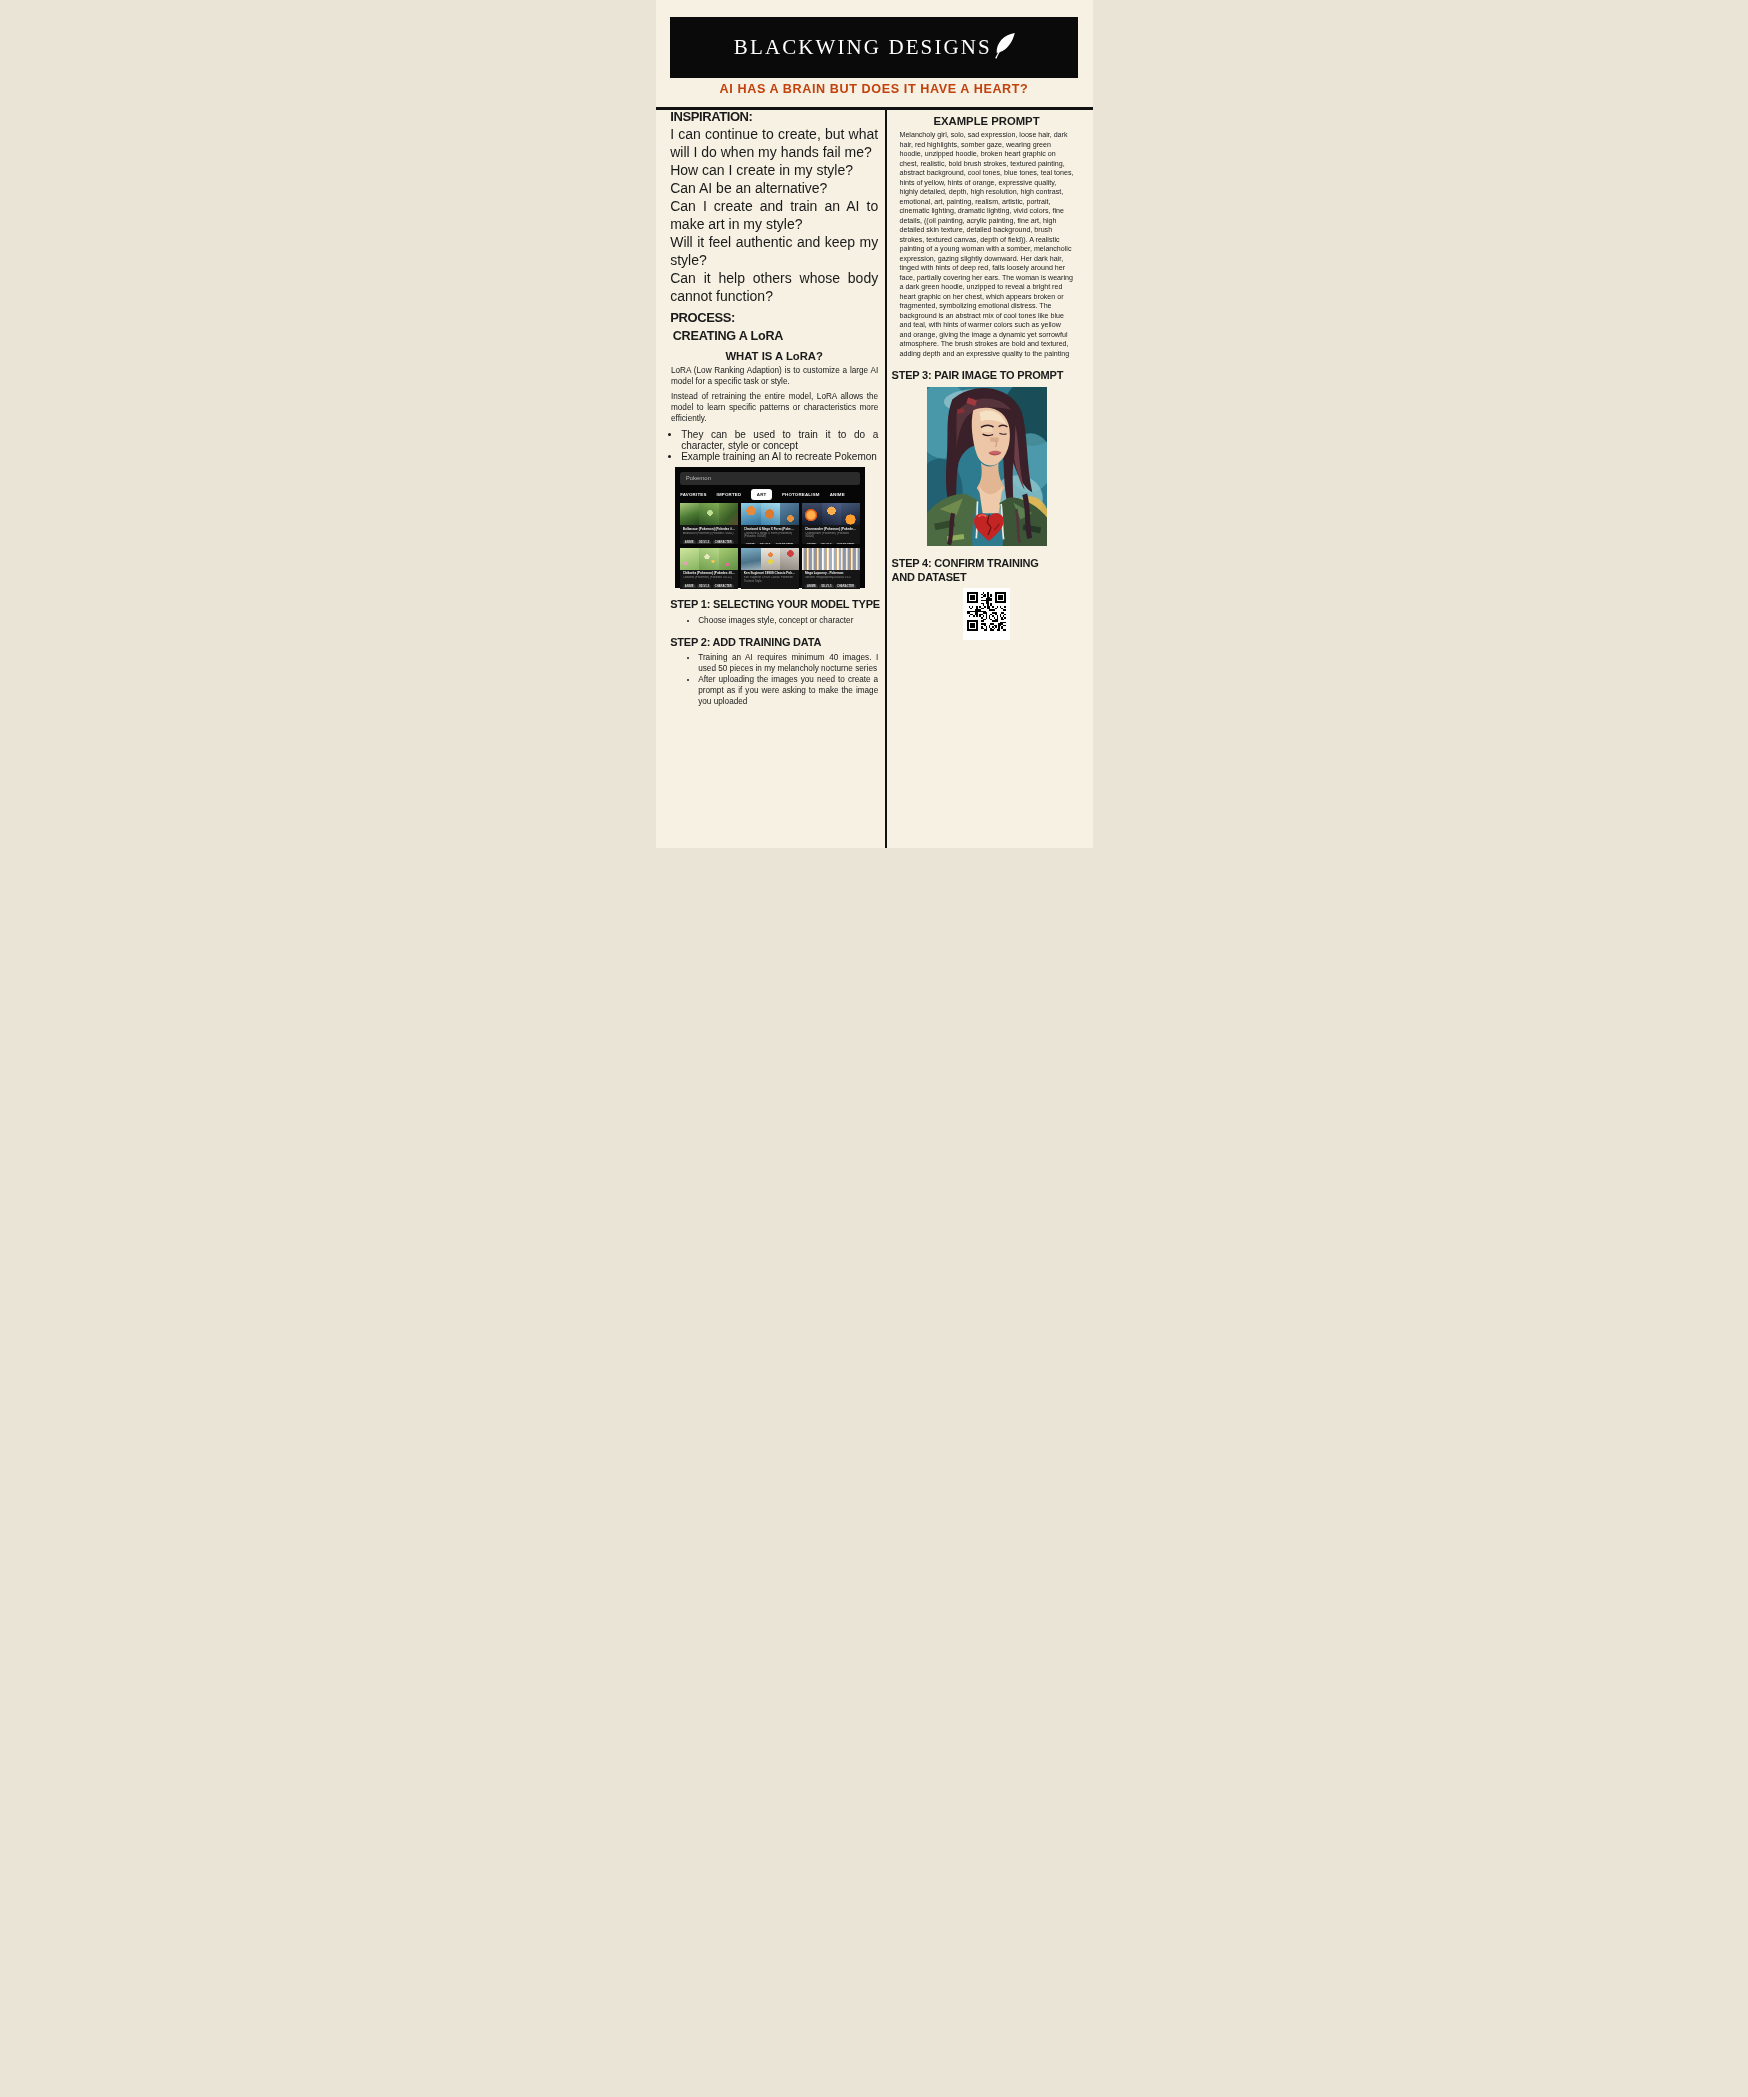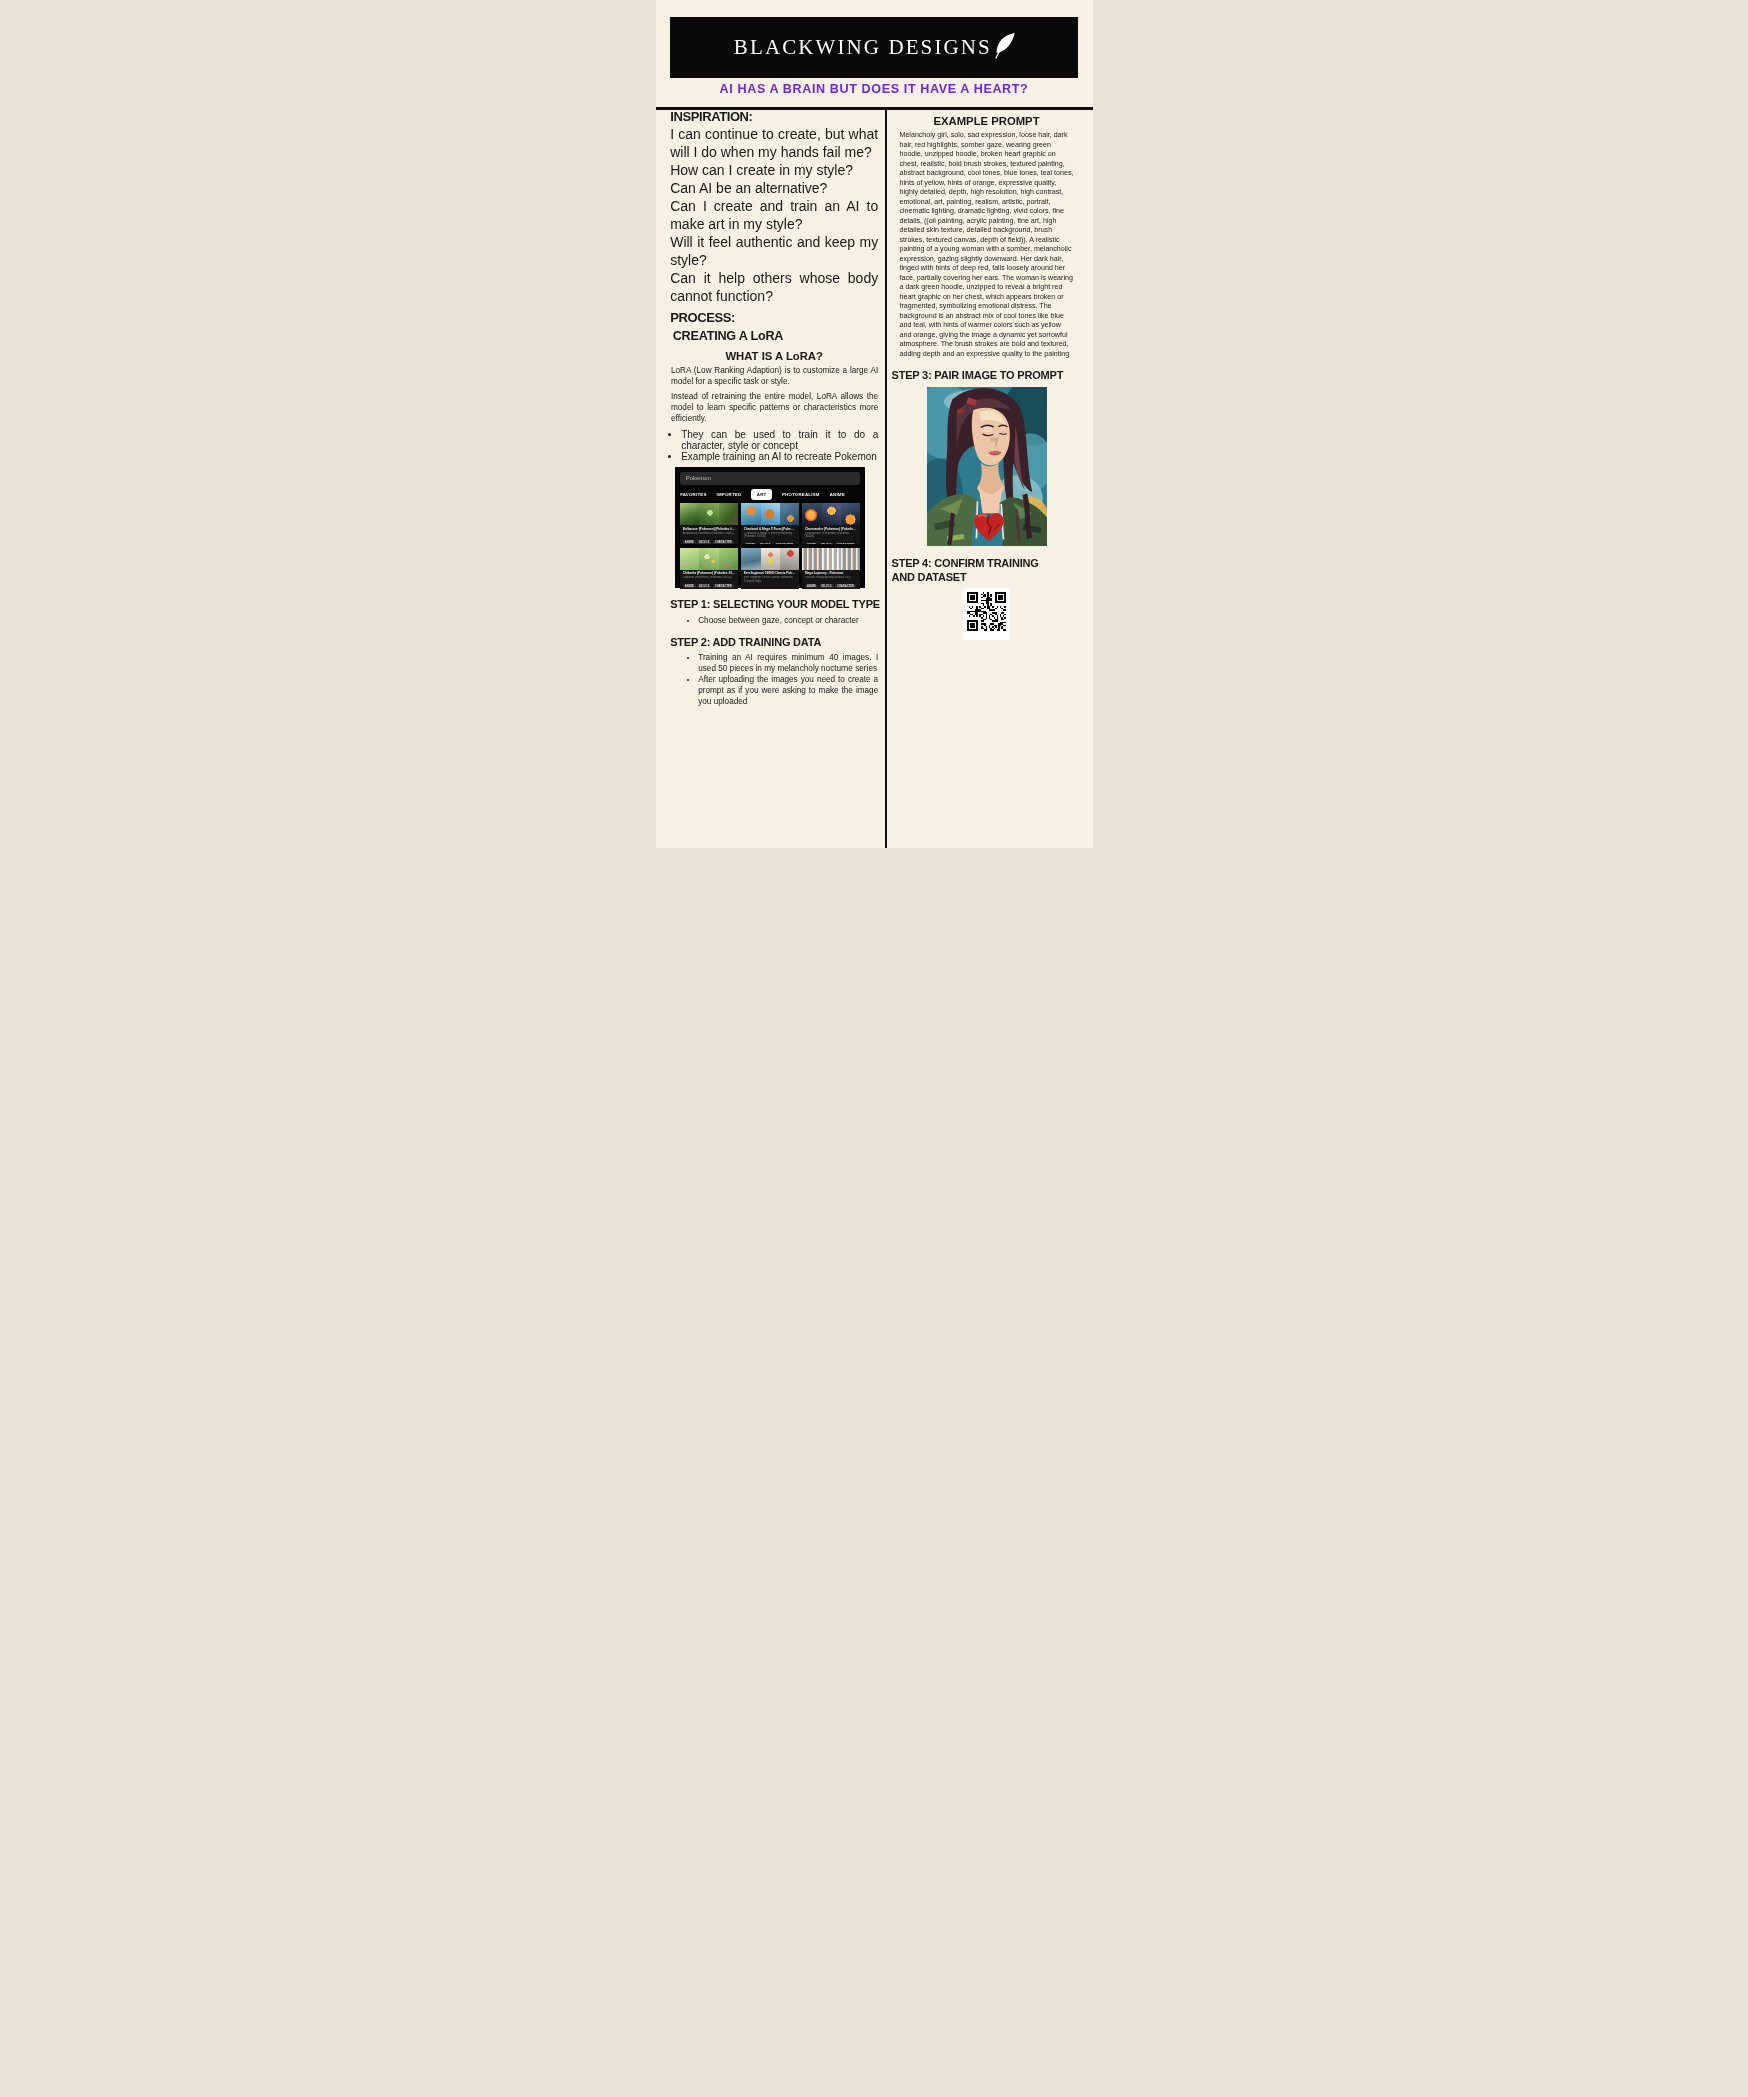--- a/index.html
+++ b/index.html
@@ -7,21 +7,21 @@
         font-family:"Liberation Sans",sans-serif;color:#1a1a1a;overflow:hidden;}
 
   
   .banner{position:absolute;left:14.7px;top:17px;width:408px;height:61px;background:#0a0a0a;
           display:flex;align-items:center;justify-content:center;}
   .banner-title{color:#ffffff;font-family:"Liberation Serif",serif;font-weight:400;
                 font-size:21px;letter-spacing:2.1px;white-space:nowrap;}
   .feather{margin-left:1.7px;transform:rotate(6deg);margin-top:-3.4px;}
 
   .tagline{position:absolute;top:82px;left:0;width:100%;text-align:center;
-           font-size:12.6px;font-weight:600;letter-spacing:0.6px;color:#6d28d9;}
+           font-size:12.6px;font-weight:600;letter-spacing:0.6px;color:#c2410c;}
 
   .hrule{position:absolute;top:107px;left:0;width:437px;height:2.9px;background:#121212;}
   .vrule{position:absolute;top:109px;bottom:0;left:229px;width:2.1px;background:#121212;}
 
   
   .col-left{position:absolute;left:14.7px;top:110px;width:208px;}
   .col-right{position:absolute;left:236px;top:110px;width:190px;}
 
   h2.big{font-size:13px;font-weight:800;letter-spacing:-0.4px;margin:0;line-height:1.05;}
   h3.mid{font-size:12.6px;font-weight:800;margin:4.2px 0 0 2.5px;letter-spacing:-0.2px;}
@@ -226,21 +226,21 @@
               <span class="pill">ANIME</span><span class="pill">SD-V1-5</span><span class="pill">CHARACTER</span>
             </div>
           </div>
         </div>
 
       </div>
     </div>
 
     <h3 class="step">STEP 1: SELECTING YOUR MODEL TYPE</h3>
     <ul class="step-ul">
-      <li>Choose between gaze, concept or character</li>
+      <li>Choose images style, concept or character</li>
     </ul>
 
     <h3 class="step">STEP 2: ADD TRAINING DATA</h3>
     <ul class="step-ul just">
       <li>Training an AI requires minimum 40 images. I used 50 pieces in my melancholy nocturne series</li>
       <li>After uploading the images you need to create a prompt as if you were asking to make the image you uploaded</li>
     </ul>
 
   </section>
 

